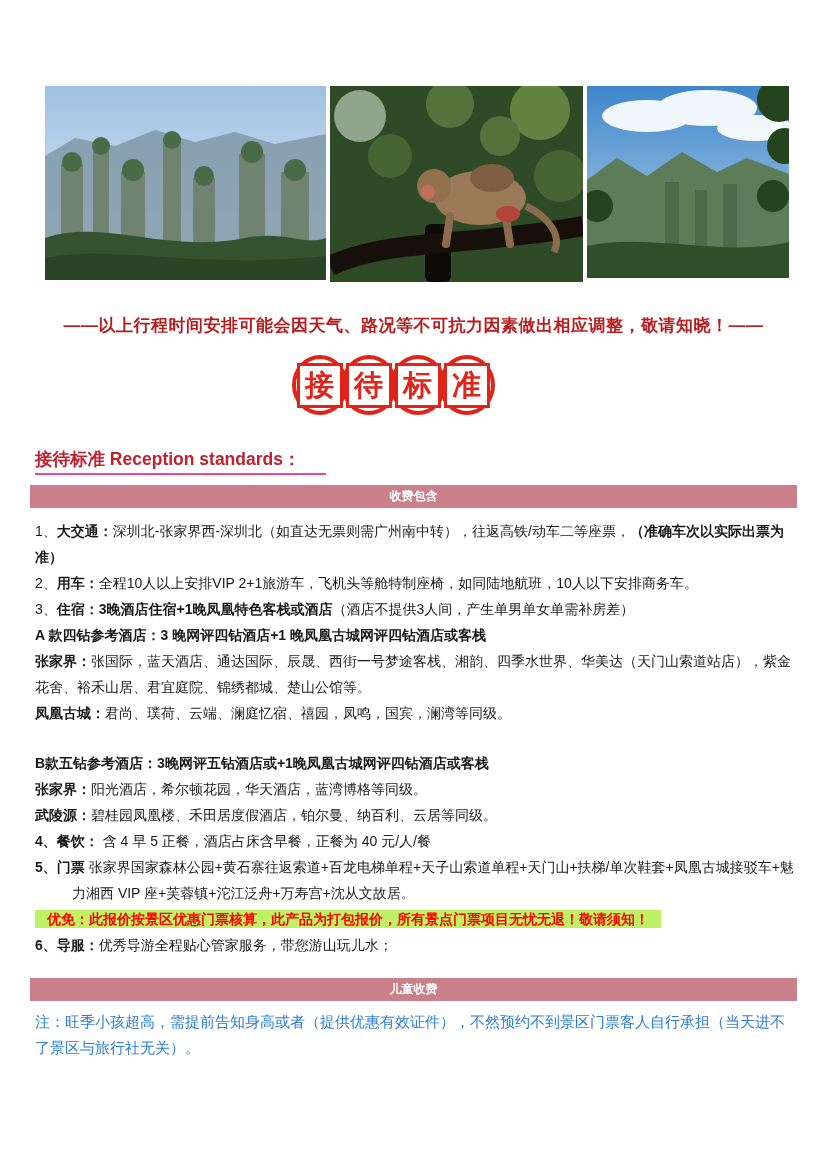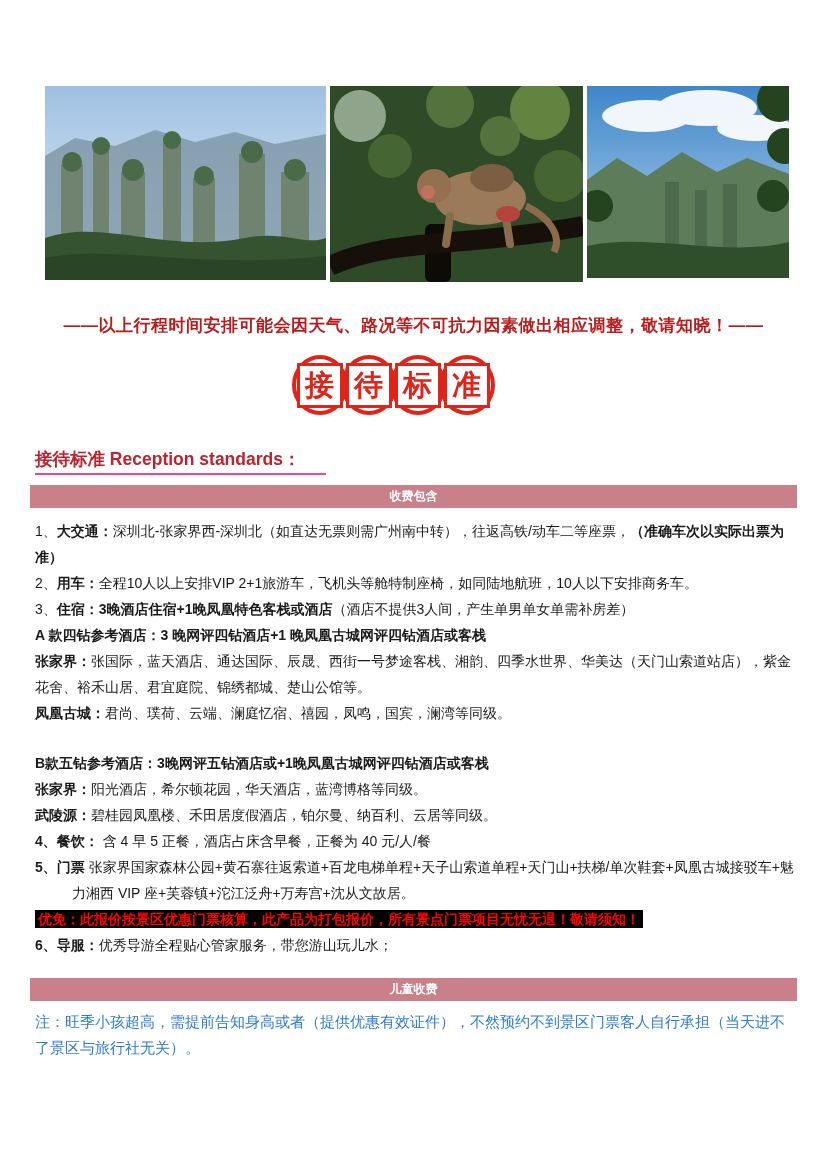--- a/index.html
+++ b/index.html
@@ -31,21 +31,21 @@
             font-weight:bold; font-size:12px; text-align:center; line-height:23px; }
   .banner.child { margin-top:20px; }
 
   
   .content { padding:10px 30px 0 35px; font-size:14px; color:#1a1a1a; }
   .content p { margin:0; line-height:26px; }
   .b { font-weight:bold; }
   .gap-top { margin-top:24px !important; }
   .sub-indent { padding-left:95px; }
   .hang { padding-left:37px; text-indent:-37px; }
-  .hl { background:#000000; color:#FF0000; font-weight:bold; padding:1px 3px; }
+  .hl { background:#bef264; color:#FF0000; font-weight:bold; padding:1px 12px; }
   .blue { color:#2B7CD3; font-size:15px; line-height:27px; }
   .content2 { padding-top:8px; }
 </style>
 </head>
 <body>
 
 <div class="page">
 
   <div class="photo-strip">
     <svg class="photo" width="281" height="194" viewBox="0 0 281 194">

